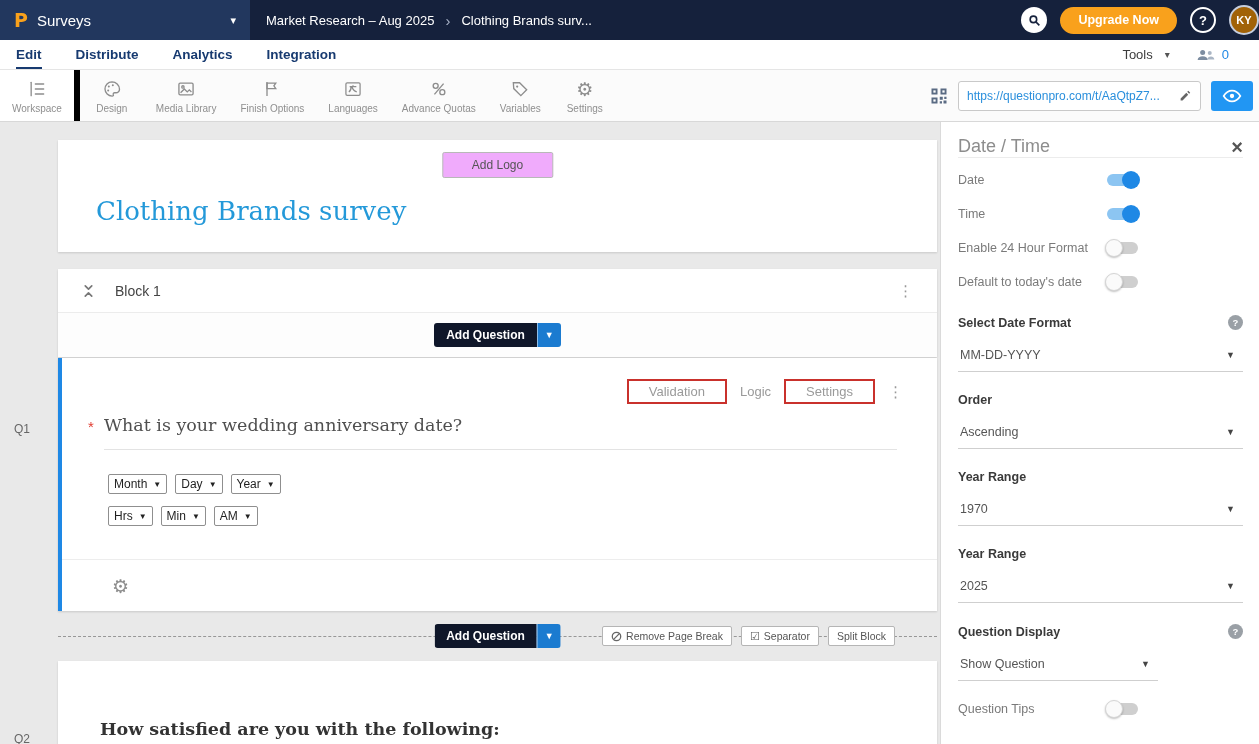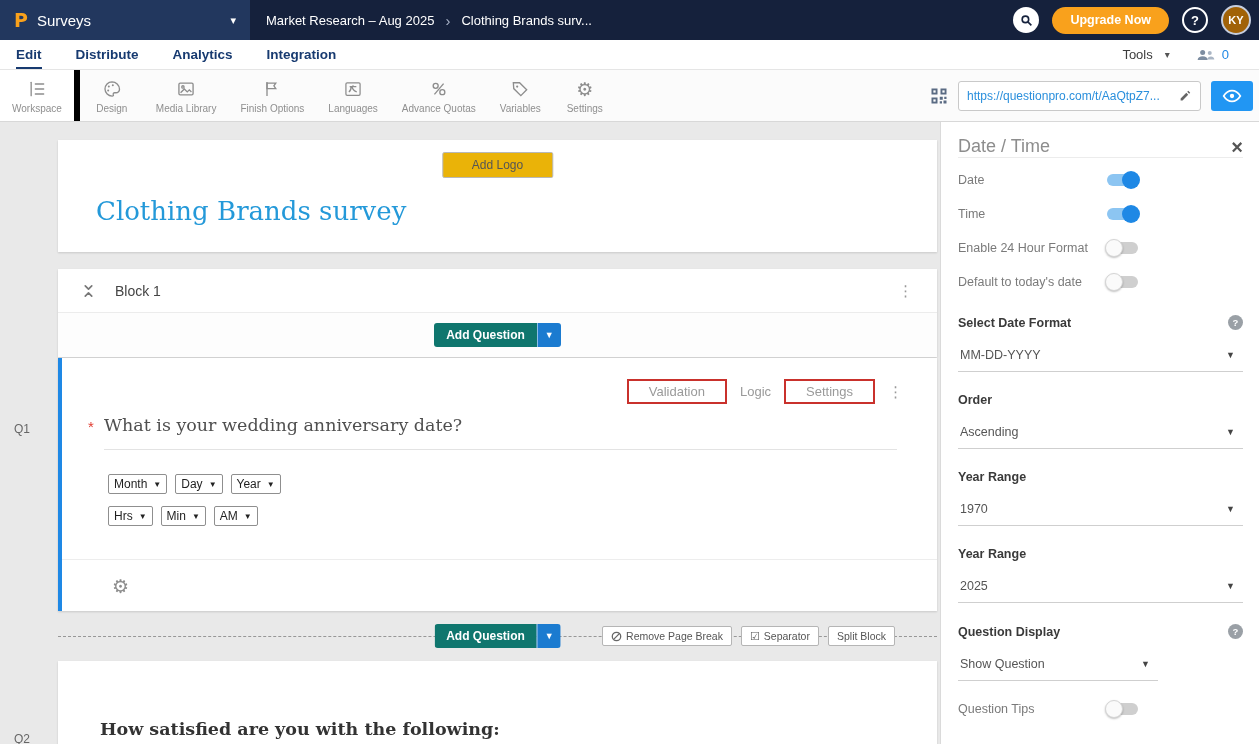--- a/index.html
+++ b/index.html
@@ -8,21 +8,21 @@
 
 
 .topbar {height:40px; background:#15213c; display:flex; align-items:center;}
 .brand {width:250px; height:40px; background:#22375e; display:flex; align-items:center; padding:0 14px; gap:9px; cursor:pointer;}
 .logo-p {color:#f9a11c; font-size:19px; font-weight:bold; font-family:"DejaVu Sans",sans-serif;}
 .brand-name {color:#fff; font-size:15px;}
 .brand-caret {margin-left:auto; color:#fff; font-size:11px;}
 .crumbs {display:flex; align-items:center; gap:11px; margin-left:16px; font-size:13px; color:#fff;}
 .crumb {cursor:pointer; white-space:nowrap;}
 .crumb-sep {color:#aab4c8; font-size:15px;}
-.top-right {margin-left:auto; display:flex; align-items:center; gap:13px; padding-right:8px;}
+.top-right {margin-left:auto; display:flex; align-items:center; gap:13px; }
 .circle-btn {width:26px; height:26px; border-radius:50%; display:flex; align-items:center; justify-content:center; cursor:pointer;}
 .search-btn {background:#fff;}
 .help-btn {border:2px solid #fff; color:#fff; font-size:13px; font-weight:bold;}
 .upgrade-btn {height:27px; padding:0 18px; border-radius:14px; background:#f9a11c; color:#fff; font-size:12.5px; font-weight:bold; display:flex; align-items:center; border:none; cursor:pointer;}
 .avatar {width:30px; height:30px; border-radius:50%; background:#a16207; border:2px solid #c6cede; color:#fff; font-size:11px; font-weight:bold; display:flex; align-items:center; justify-content:center; cursor:pointer;}
 
 
 .navbar {height:30px; background:#fff; display:flex; align-items:center; border-bottom:1px solid #e5e5e5;}
 .tabs {display:flex; gap:34px; margin-left:16px; height:100%; align-items:center;}
 .tab {font-size:13.5px; font-weight:bold; color:#173a70; height:100%; display:flex; align-items:center; border-bottom:2px solid transparent; cursor:pointer; padding-top:2px;}
@@ -48,32 +48,32 @@
 
 .content {display:flex; height:622px;}
 .main {flex:1; position:relative; overflow:hidden;}
 .col {margin:18px 3px 0 58px;}
 .card {background:#fff; box-shadow:0 1px 2px rgba(0,0,0,.14);}
 .qlabel {position:absolute; left:14px; font-size:12px; color:#666;}
 .qlabel.q1 {top:300px;}
 .qlabel.q2 {top:610px;}
 
 .logo-card {height:112px; position:relative;}
-.add-logo {position:absolute; top:12px; left:50%; transform:translateX(-50%); border:1px solid #b8b8b8; border-radius:2px; background:#eab308; padding:5px 29px; font-size:12px; color:#555; cursor:pointer;}
+.add-logo {position:absolute; top:12px; left:50%; transform:translateX(-50%); border:1px solid #b8b8b8; border-radius:2px; background:#f0abfc; padding:5px 29px; font-size:12px; color:#555; cursor:pointer;}
 .survey-title {position:absolute; left:38px; top:56px; font-size:26px; color:#2499d9; font-family:"DejaVu Serif",serif; cursor:text;}
 
 .block-card {margin-top:17px;}
 .block-head {height:44px; display:flex; align-items:center; padding:0 24px; border-bottom:1px solid #ececec;}
 .block-label {margin-left:20px; font-size:14px; color:#444;}
 .kebab {color:#999; font-size:15px; cursor:pointer; line-height:1;}
 .block-head .kebab {margin-left:auto;}
 .addq-row {height:44px; display:flex; align-items:center; justify-content:center; background:#fdfdfd;}
 
 .addq-btn {display:flex; height:24px; border-radius:3px; overflow:hidden; cursor:pointer;}
-.addq-main {background:#0f766e; color:#fff; font-size:12px; font-weight:bold; display:flex; align-items:center; padding:0 12px;}
+.addq-main {background:#0f172a; color:#fff; font-size:12px; font-weight:bold; display:flex; align-items:center; padding:0 12px;}
 .addq-caret {background:#1b7bd0; width:24px; display:flex; align-items:center; justify-content:center; color:#fff; font-size:9px; border-left:1px solid rgba(255,255,255,.5);}
 
 .question-card {margin-top:1px; border-left:4px solid #1e88e5; position:relative; height:253px;}
 .q-actions {position:absolute; top:21px; right:34px; display:flex; align-items:center; gap:13px;}
 .q-act {font-size:13px; color:#9a9a9a; cursor:pointer;}
 .q-act.boxed {border:2px solid #c9312c; padding:3px 20px;}
 .qarea {padding:57px 40px 0 42px; position:relative;}
 .qstar {position:absolute; left:26px; top:60px; color:#e03c31; font-size:15px;}
 .qtext {font-size:17.5px; color:#4f4f4f; padding-bottom:14px; border-bottom:1px solid #e3e3e3; font-family:"DejaVu Serif",serif; cursor:text;}
 .sel-rows {margin:24px 0 0 46px;}

